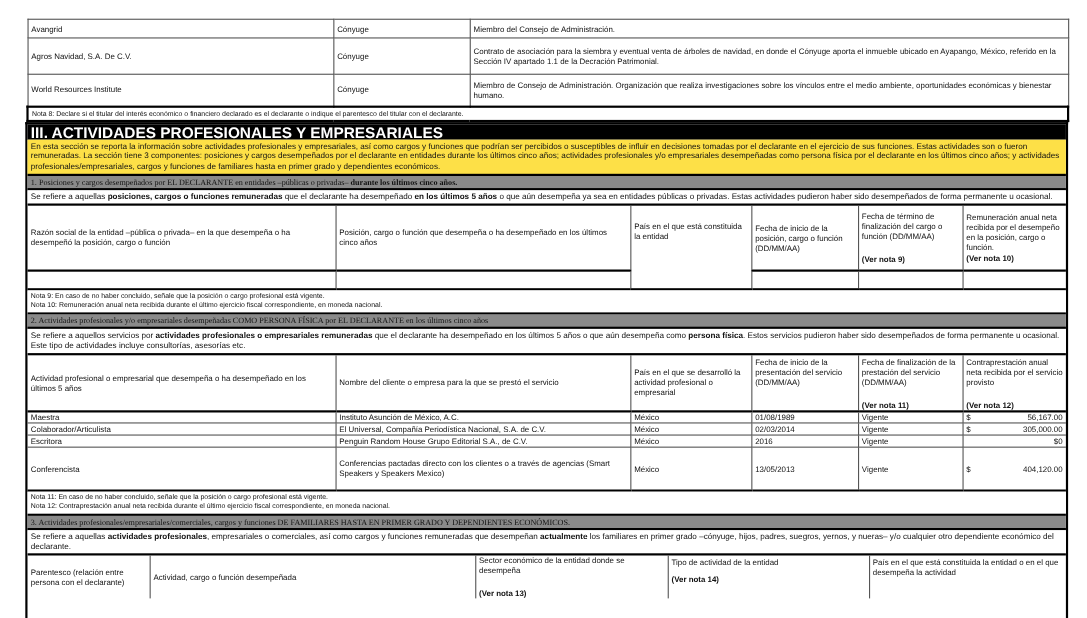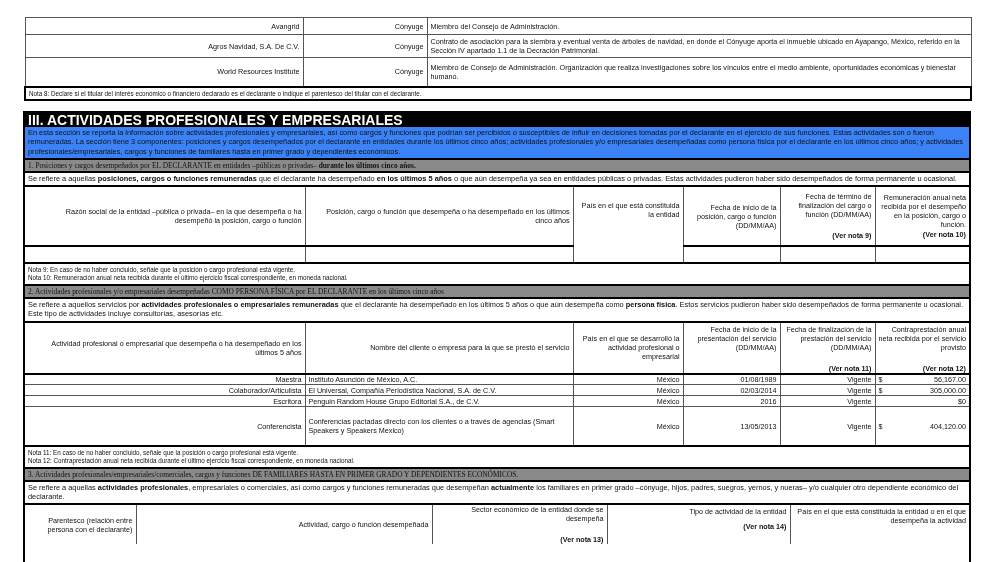--- a/index.html
+++ b/index.html
@@ -1,33 +1,33 @@
 <!DOCTYPE html>
 <html><head>
 <meta charset="utf-8">
 <style>
   html, body { margin: 0; padding: 0; background: #ffffff; }
   body { width: 988px; height: 562px; overflow: hidden; position: relative;
          font-family: "Liberation Sans", sans-serif; color: #111; }
   .abs { position: absolute; box-sizing: border-box; }
   table { border-collapse: collapse; table-layout: fixed; font-family: "Liberation Sans", sans-serif; }
   td { box-sizing: border-box; padding: 0 3px; vertical-align: middle; overflow: hidden; }
-  .c { text-align: right; }
+  .c { text-align: left; }
   .l { text-align: left; }
   .r { text-align: right; }
 
   
   #top { left: 24px; top: 17px; width: 946px; }
   #top td { border: 1px solid #555; font-size: 7.2px; line-height: 9px; }
   #top .note { border: 2px solid #000; font-size: 6.3px; height: 13px; }
 
   
   #sec3 { left: 23px; top: 111px; width: 948px; border: 2px solid #000; border-bottom: none; height: 451px; }
   .hdr-black { background: #000; color: #fff; font-weight: bold; font-size: 14px; height: 14px; line-height: 14px; padding-left: 3px; }
-  .intro { background: #3b82f6; font-size: 7.4px; line-height: 9.3px; padding: 1px 3px 2px 3px; border-bottom: 2px solid #000; }
+  .intro { background: #fde047; font-size: 7.4px; line-height: 9.3px; padding: 1px 3px 2px 3px; border-bottom: 2px solid #000; }
   .subhdr { background: #8a8a8a; color: #111; font-size: 7.4px; height: 11px; line-height: 11px; padding-left: 3px; border-bottom: 2px solid #000; font-family: Liberation Serif, serif; }
   .subhdr b { font-weight: bold; }
   .desc { background: #fff; font-size: 7.4px; line-height: 9.3px; padding: 1px 3px 2px 3px; border-bottom: 2px solid #000; }
   .desc b { font-weight: bold; }
 
   table.grid { width: 100%; }
   table.grid td { border-right: 1px solid #555; font-size: 7.2px; line-height: 9px; }
   table.grid td:last-child { border-right: none; }
   table.grid tr.head td { border-bottom: 2px solid #000; }
   table.grid tr.row td { border-bottom: 1px solid #555; }
@@ -44,21 +44,21 @@
       <col style="width:278px">
       <col style="width:124px">
       <col style="width:544px">
     </colgroup>
   <tbody>
       <tr style="height:17px">
     <td class="c">Avangrid</td>
     <td class="c">Cónyuge</td>
     <td class="l">Miembro del Consejo de Administración.</td>
   </tr>
-  <tr style="height:23px">
+  <tr style="height:33px">
     <td class="c">Agros Navidad, S.A. De C.V.</td>
     <td class="c">Cónyuge</td>
     <td class="l">Contrato de asociación para la siembra y eventual venta de árboles de navidad, en donde el Cónyuge aporta el inmueble ubicado en Ayapango, México, referido en la Sección IV apartado 1.1 de la Decración Patrimonial.</td>
   </tr>
   <tr style="height:29px">
     <td class="c">World Resources Institute</td>
     <td class="c">Cónyuge</td>
     <td class="l">Miembro de Consejo de Administración.  Organización que realiza investigaciones sobre los vínculos entre el medio ambiente, oportunidades económicas y bienestar humano.</td>
   </tr>
   <tr>

